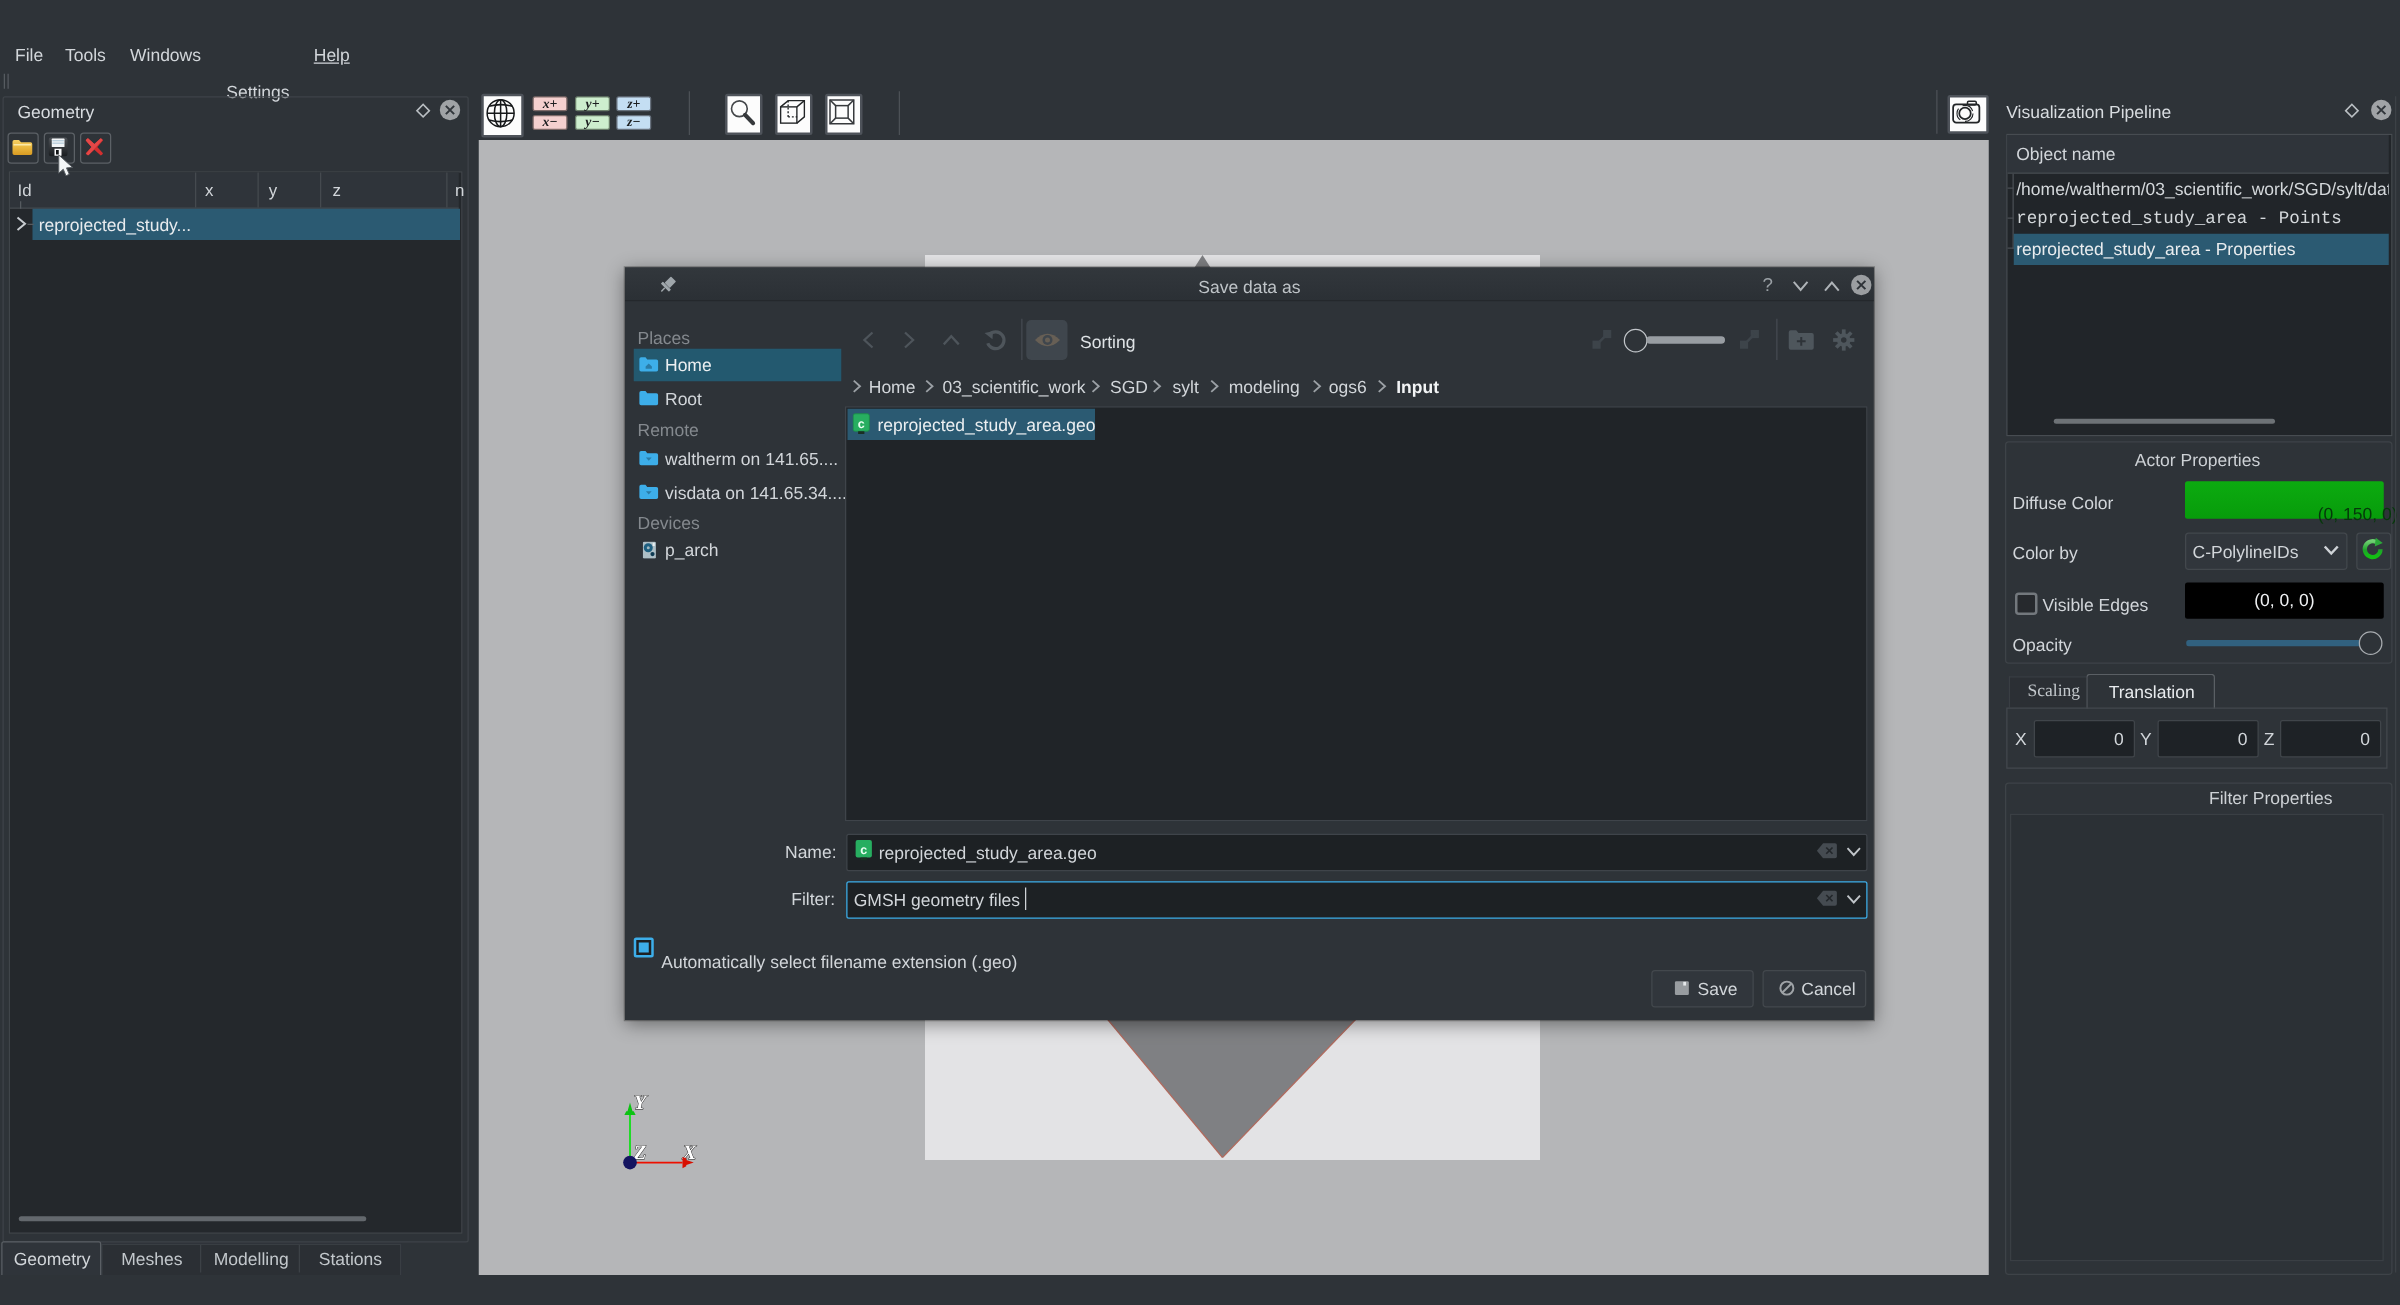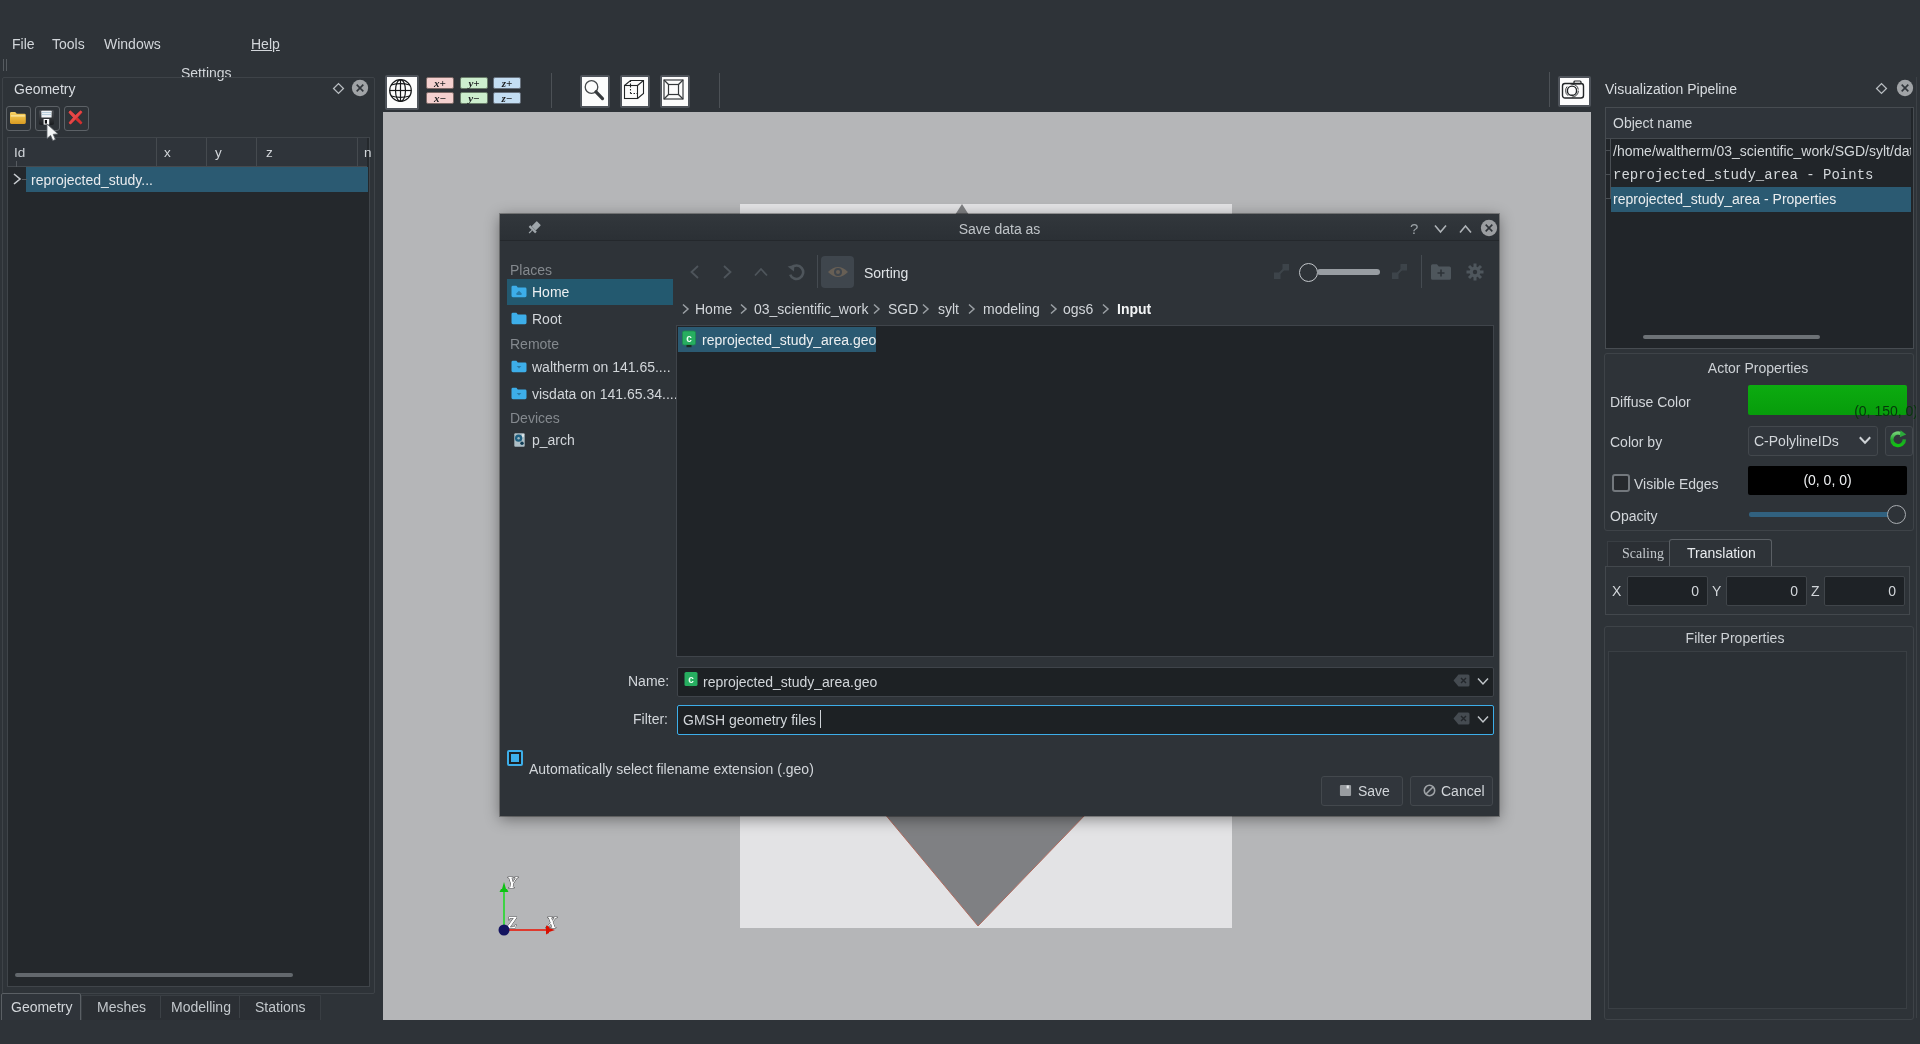--- a/index.html
+++ b/index.html
@@ -239,21 +239,21 @@
 <div class="abs" style="left:1627px;top:576px;width:79px;height:28px;background:#1e2226;border:1px solid #40454a;border-radius:2px;"></div>
 <div class="abs txt" style="left:1627px;top:583px;width:72px;text-align:right;">0</div>
 <div class="abs txt" style="left:1712px;top:583px;">Y</div>
 <div class="abs" style="left:1726px;top:576px;width:79px;height:28px;background:#1e2226;border:1px solid #40454a;border-radius:2px;"></div>
 <div class="abs txt" style="left:1726px;top:583px;width:72px;text-align:right;">0</div>
 <div class="abs txt" style="left:1811px;top:583px;">Z</div>
 <div class="abs" style="left:1824px;top:576px;width:79px;height:28px;background:#1e2226;border:1px solid #40454a;border-radius:2px;"></div>
 <div class="abs txt" style="left:1824px;top:583px;width:72px;text-align:right;">0</div>
 
 <div class="abs" style="left:1604px;top:626px;width:308px;height:392px;border:1px solid #3e4348;border-radius:3px;"></div>
-<div class="abs txt" style="left:1604px;top:630px;width:262px;text-align:center;color:#cdd1d5;">Filter Properties</div>
+<div class="abs txt" style="left:1604px;top:630px;width:262px;text-align:right;color:#cdd1d5;">Filter Properties</div>
 <div class="abs" style="left:1608px;top:651px;width:297px;height:356px;background:#2b3035;border:1px solid #3a3f44;"></div>
 
 <div class="abs" style="left:500px;top:214px;width:999px;height:602px;background:#2e3338;box-shadow:0 3px 14px rgba(0,0,0,0.42), 0 0 0 1px rgba(0,0,0,0.28);"></div>
 <div class="abs" style="left:500px;top:214px;width:999px;height:26px;background:linear-gradient(#32373c,#2b3035);border-bottom:1px solid #24282c;"></div>
 <svg class="abs" style="left:526px;top:220px;" width="16" height="16" viewBox="0 0 16 16">
   <g fill="#9fa6ab" transform="rotate(45 8 8)">
     <rect x="5.1" y="1.2" width="5.8" height="7.2" rx="0.6"></rect>
     <rect x="3.4" y="8.6" width="9.2" height="2.4" rx="0.5"></rect>
     <rect x="7.5" y="11" width="1.2" height="4.2" rx="0.6"></rect>
   </g>

